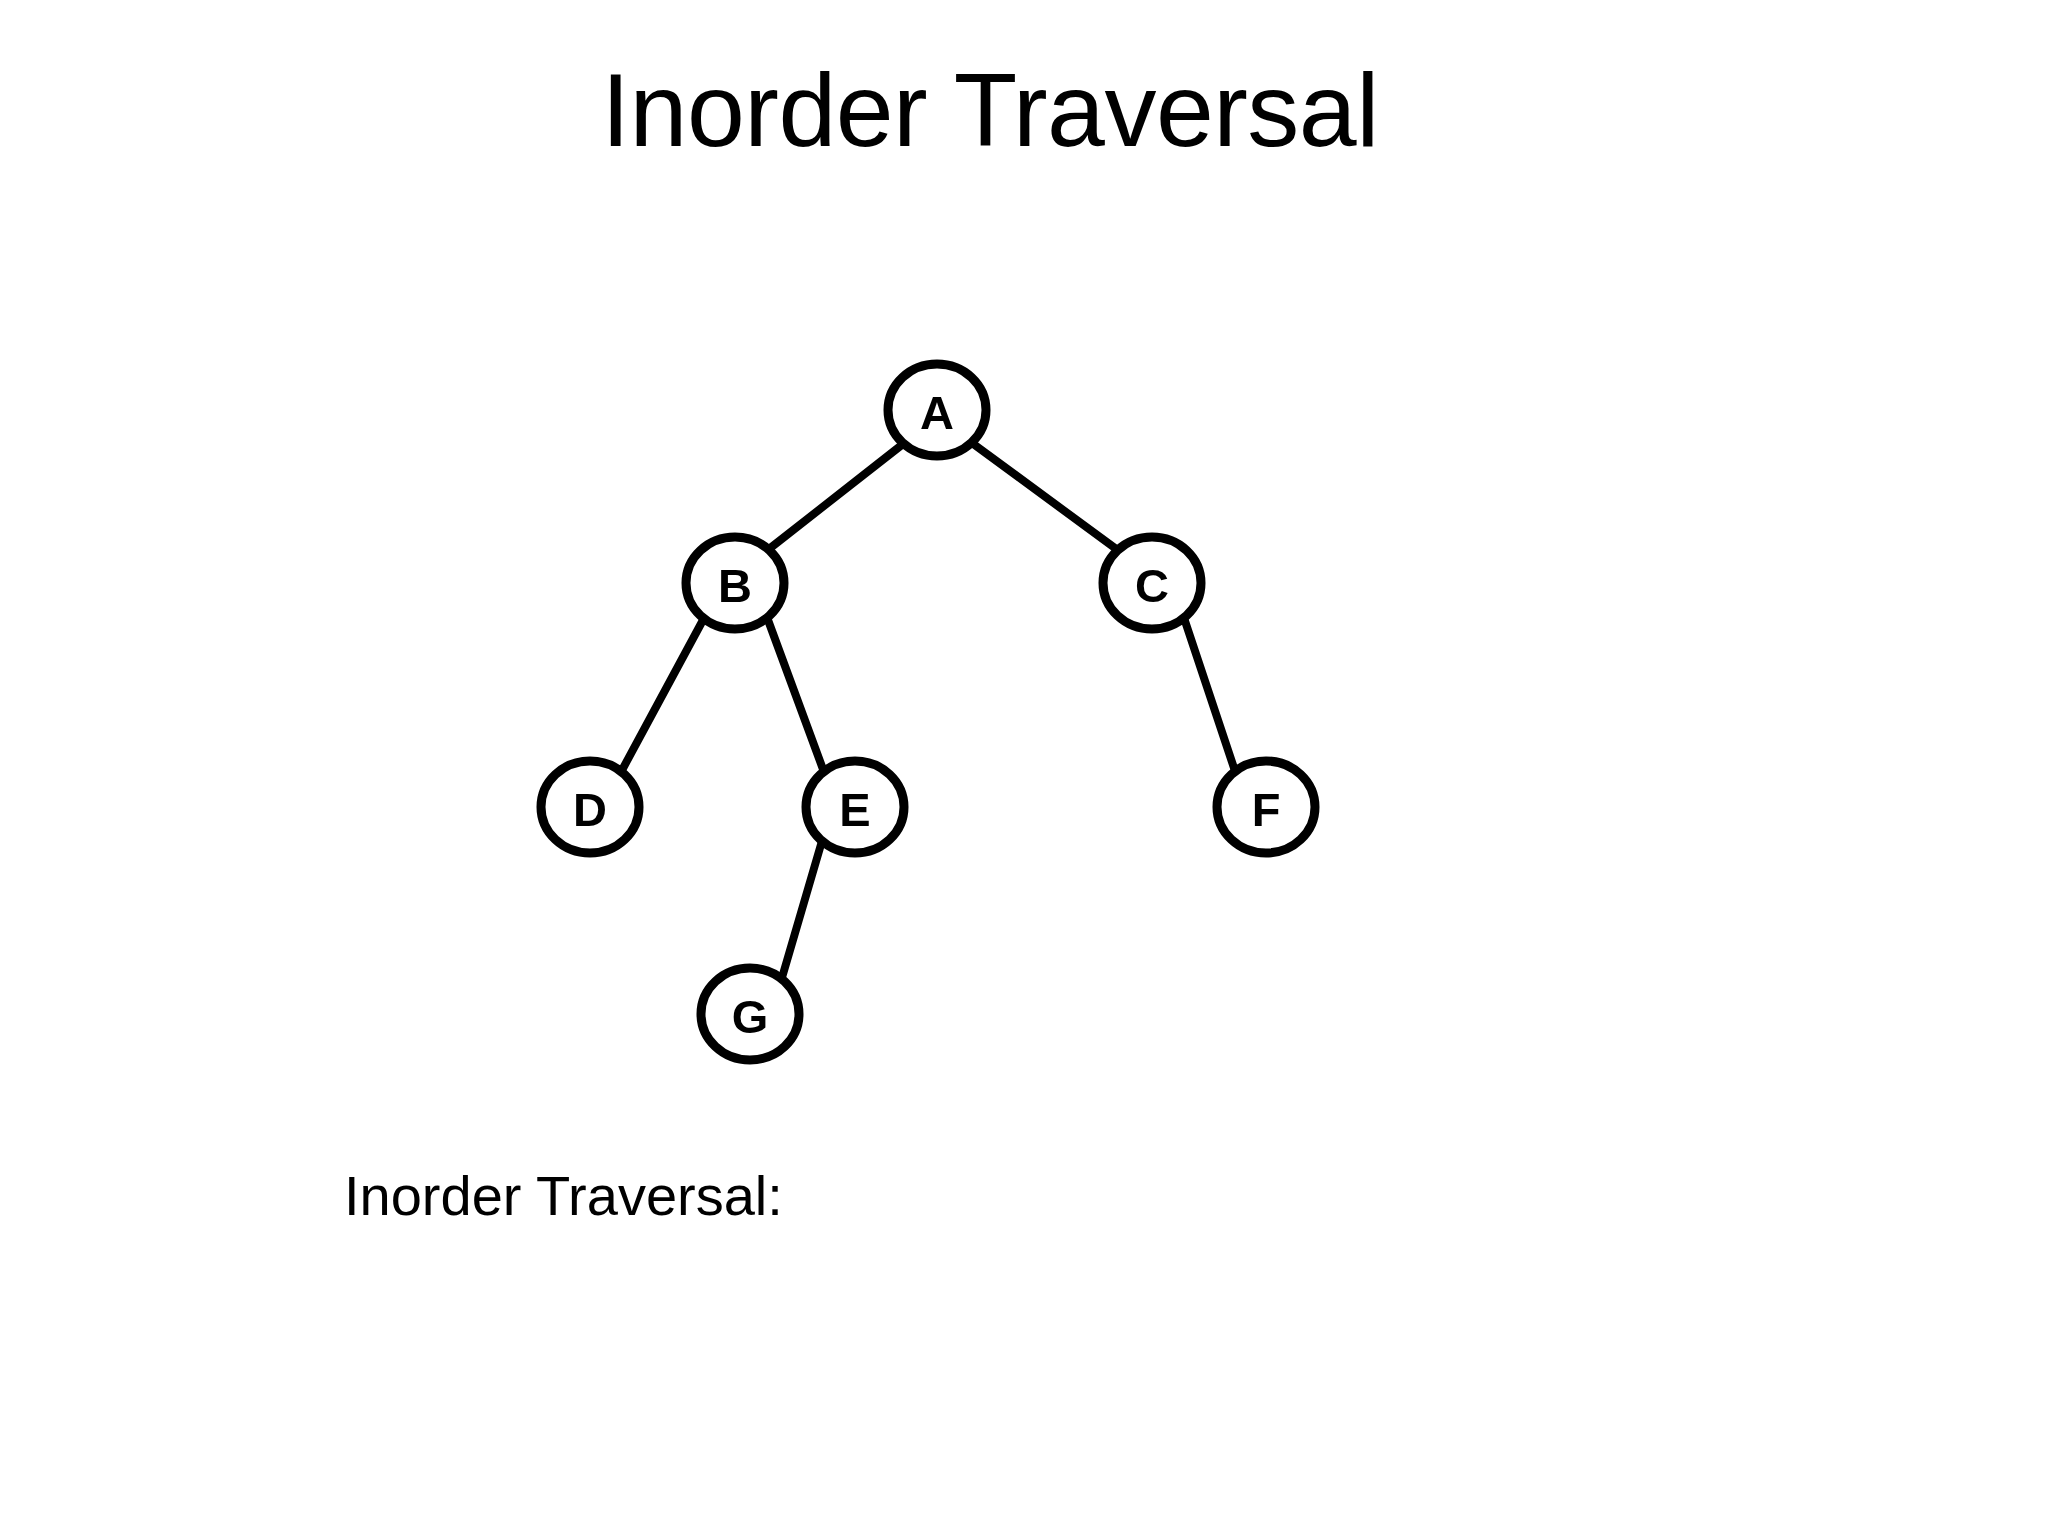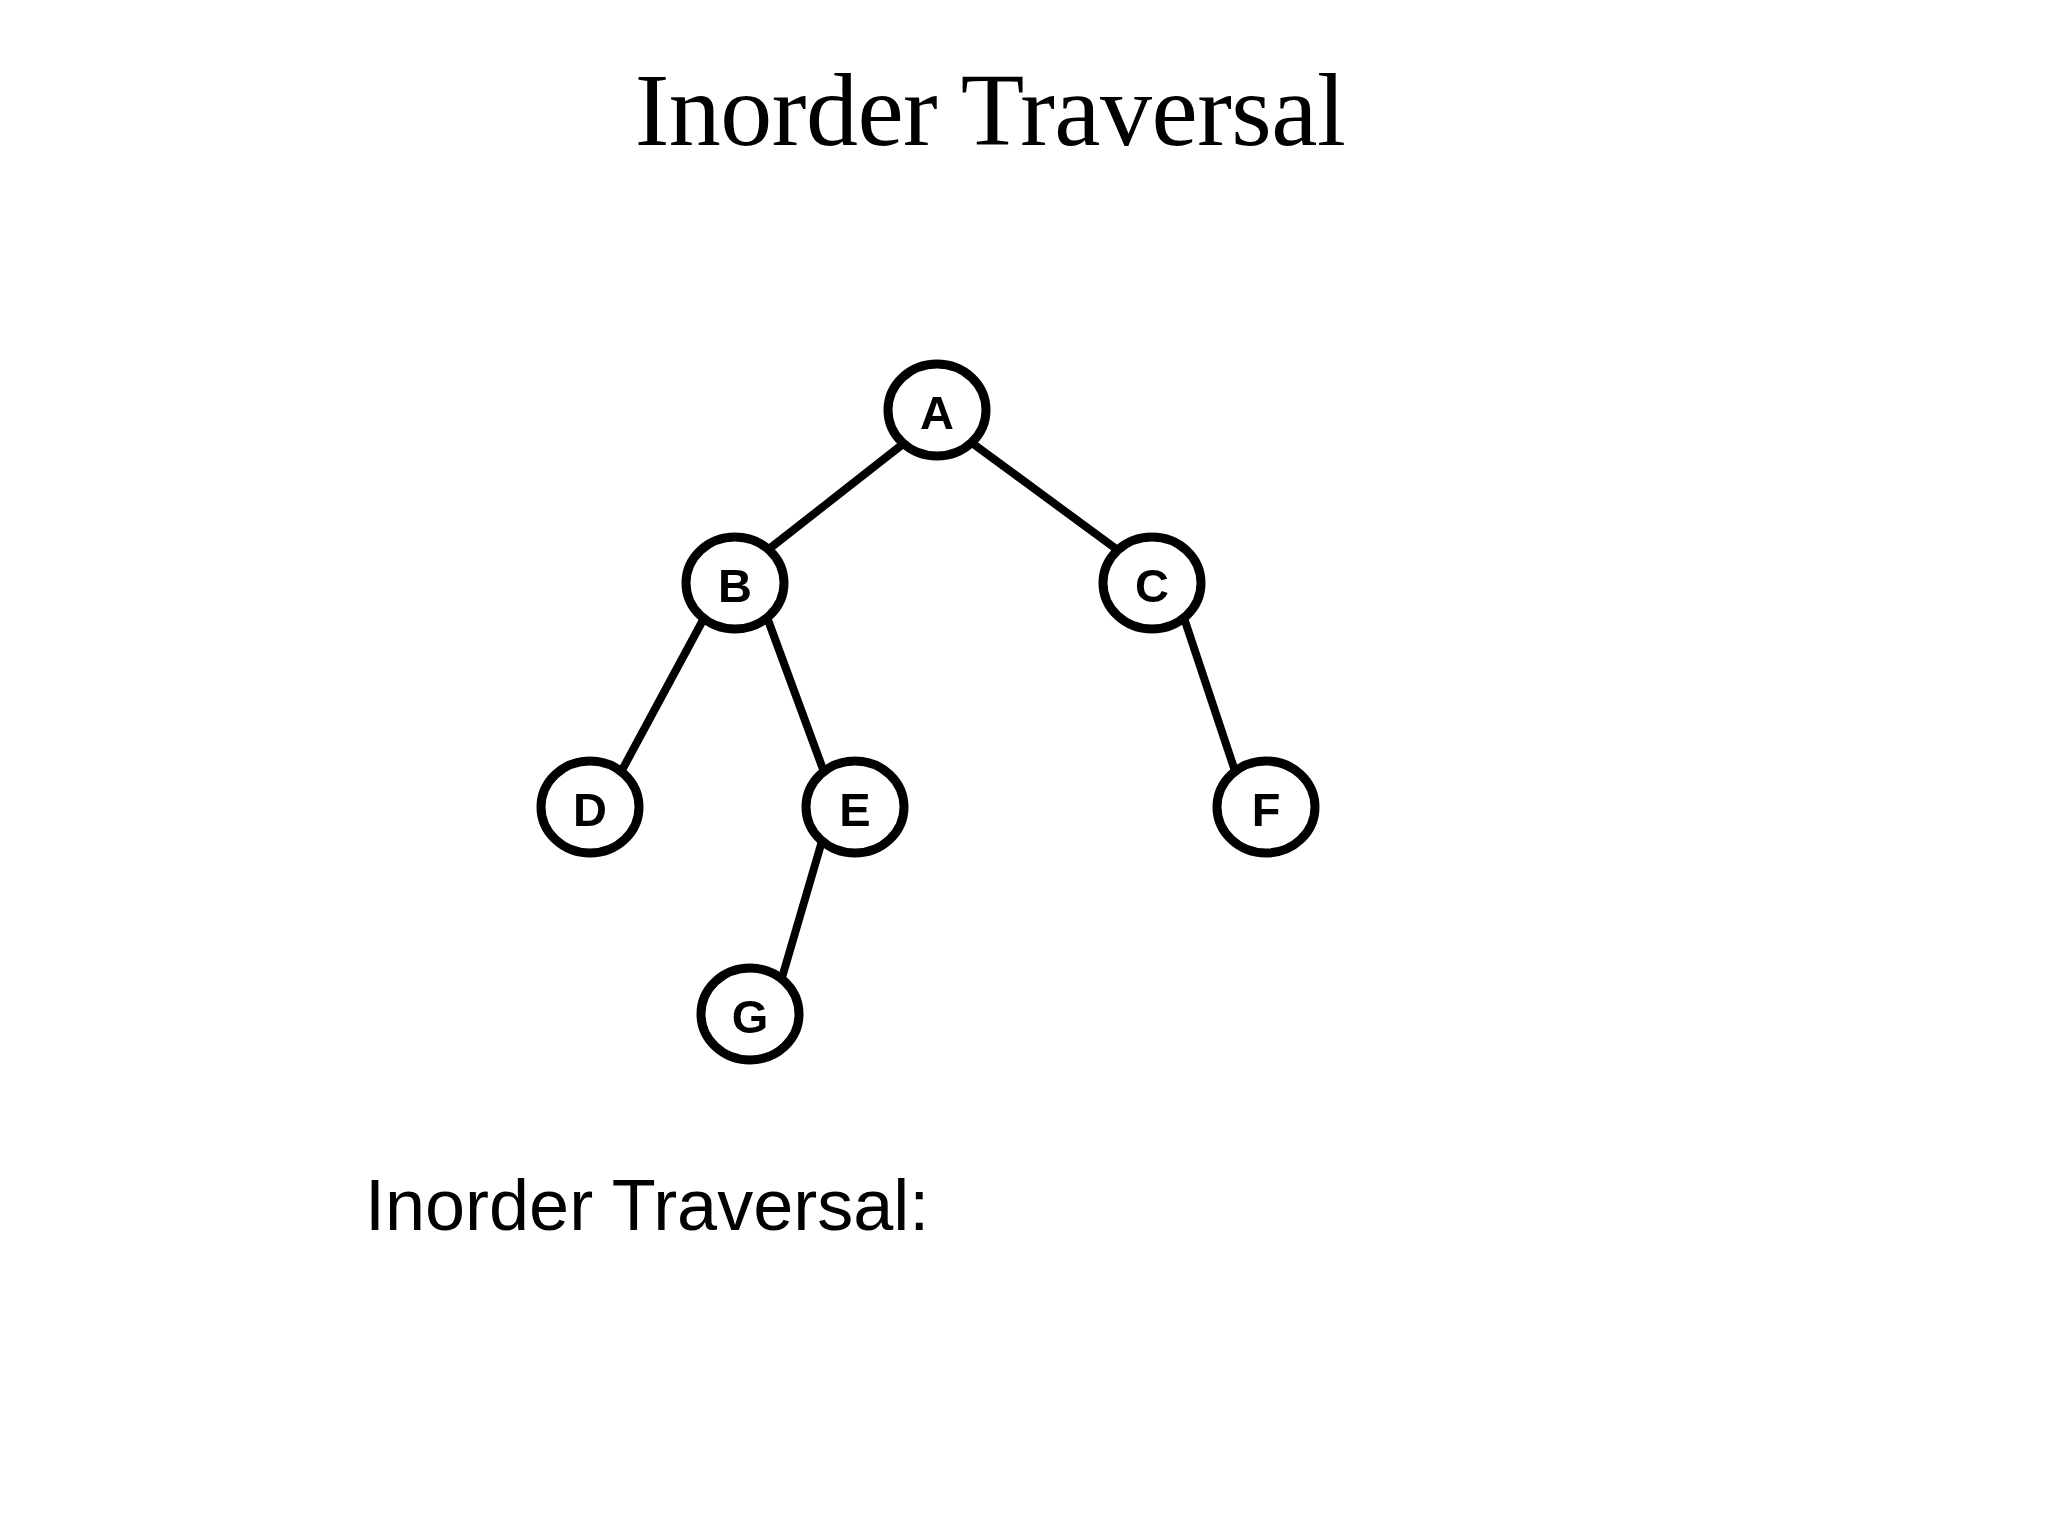--- a/index.html
+++ b/index.html
@@ -21,21 +21,21 @@
     inset: 0;
     background: #ffffff;
   }
 
   #slide-title {
     position: absolute;
     top: 52px;
     left: 0;
     width: 1980px;
     text-align: center;
-    font-family: Liberation Serif, serif;
+    font-family: Liberation Sans, sans-serif;
     font-size: 104px;
     font-weight: 400;
     line-height: 1.12;
     letter-spacing: -0.5px;
     color: #000000;
     white-space: nowrap;
   }
 
   #tree-figure {
     position: absolute;
@@ -69,24 +69,24 @@
     font-family: "Liberation Sans", sans-serif;
     font-size: 47px;
     font-weight: 700;
     fill: #000000;
     text-anchor: middle;
     dominant-baseline: central;
   }
 
   #traversal-result-line {
     position: absolute;
-    left: 365px;
+    left: 344px;
     top: 1164px;
     font-family: "Liberation Sans", sans-serif;
-    font-size: 72px;
+    font-size: 56px;
     font-weight: 400;
     line-height: 1.15;
     color: #000000;
     white-space: nowrap;
   }
 
   #traversal-result-value {
     margin-left: 18px;
   }
 </style>

